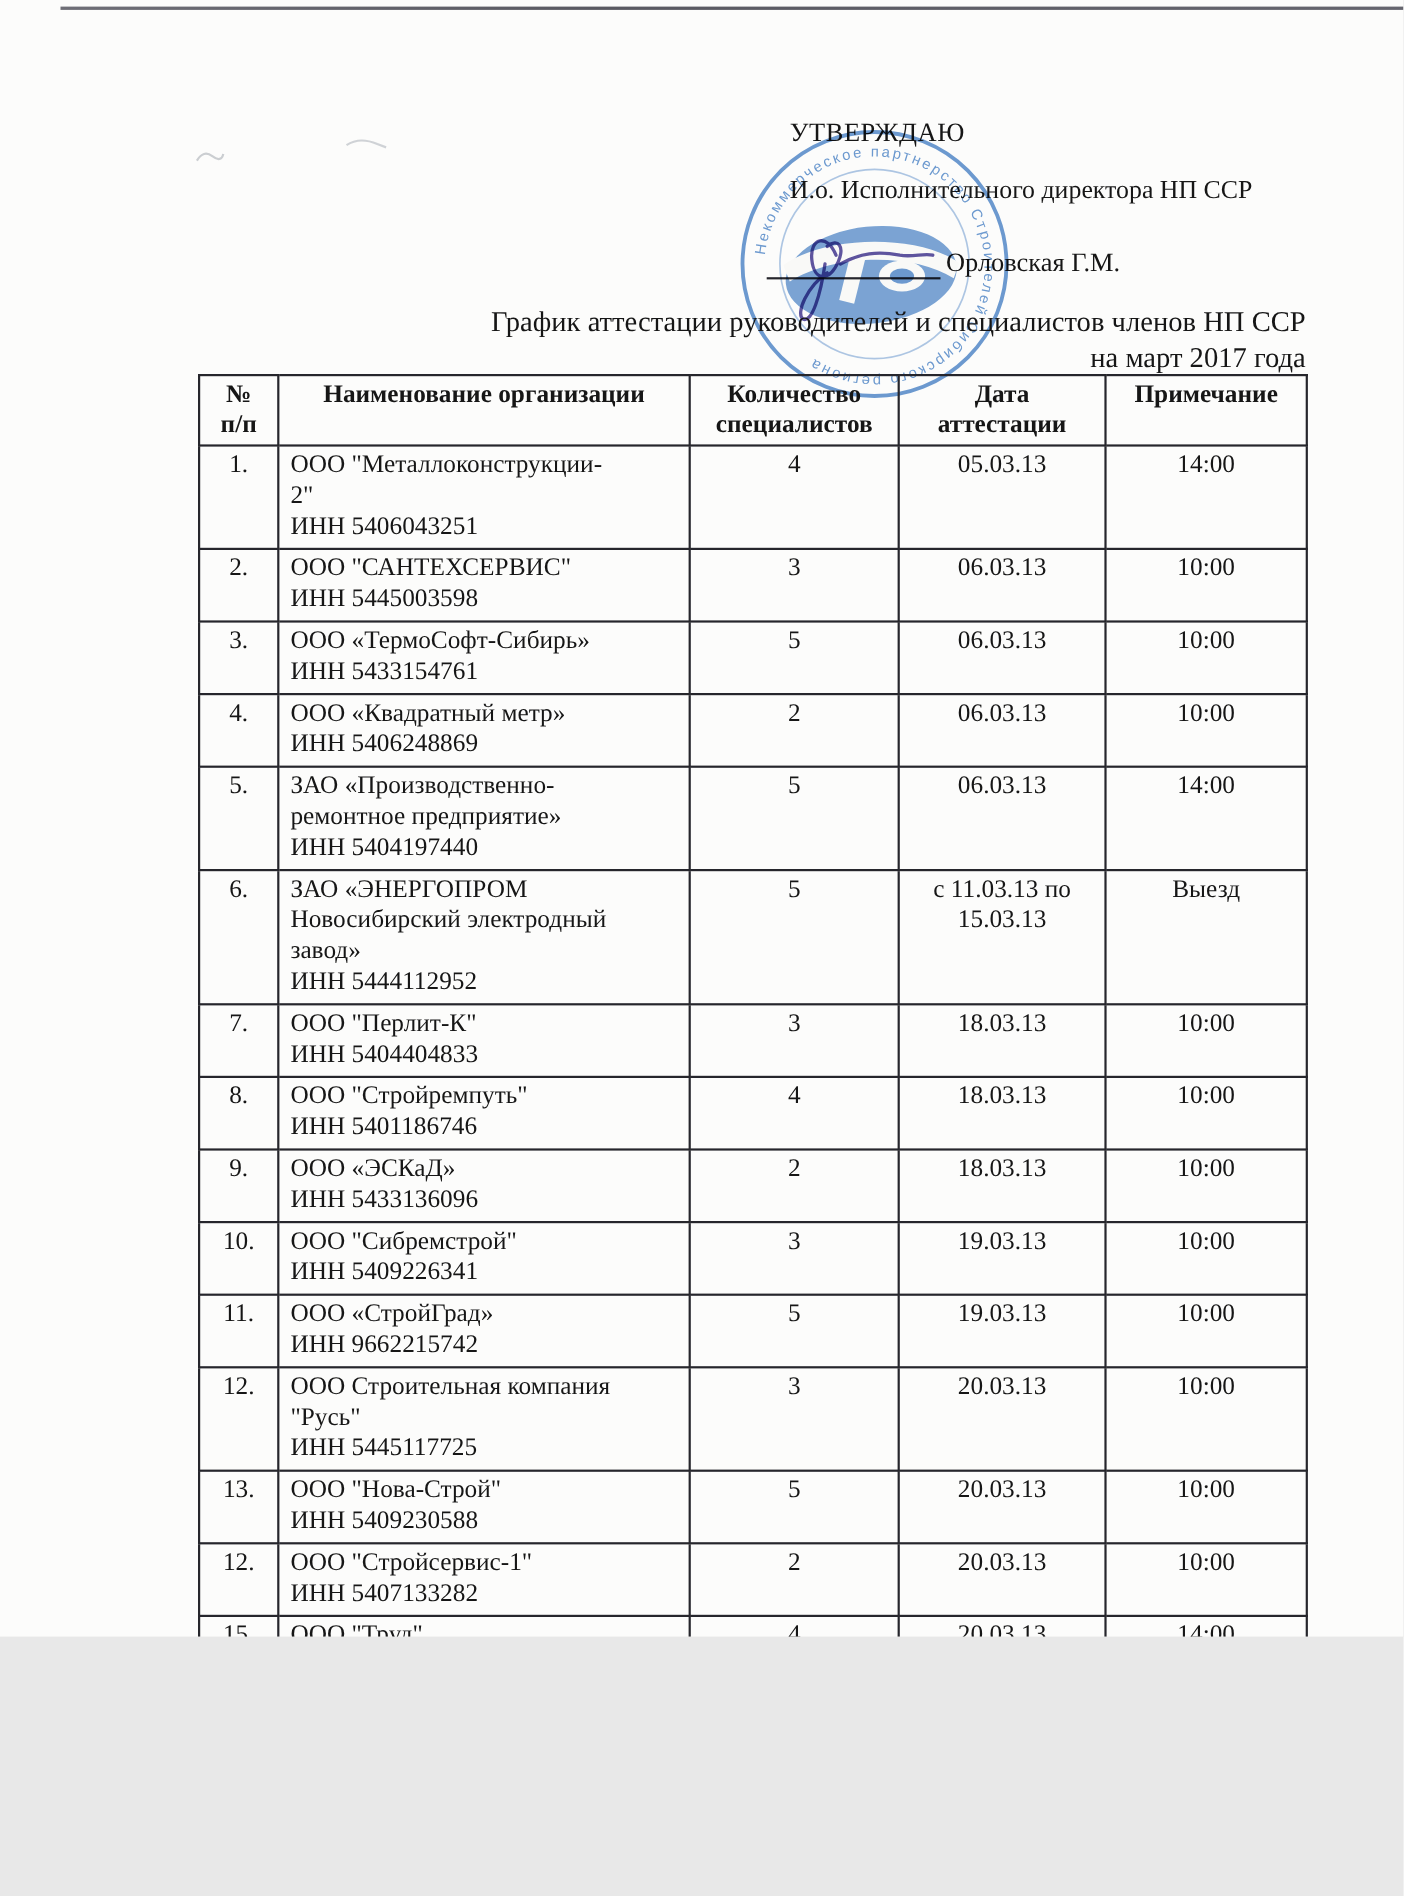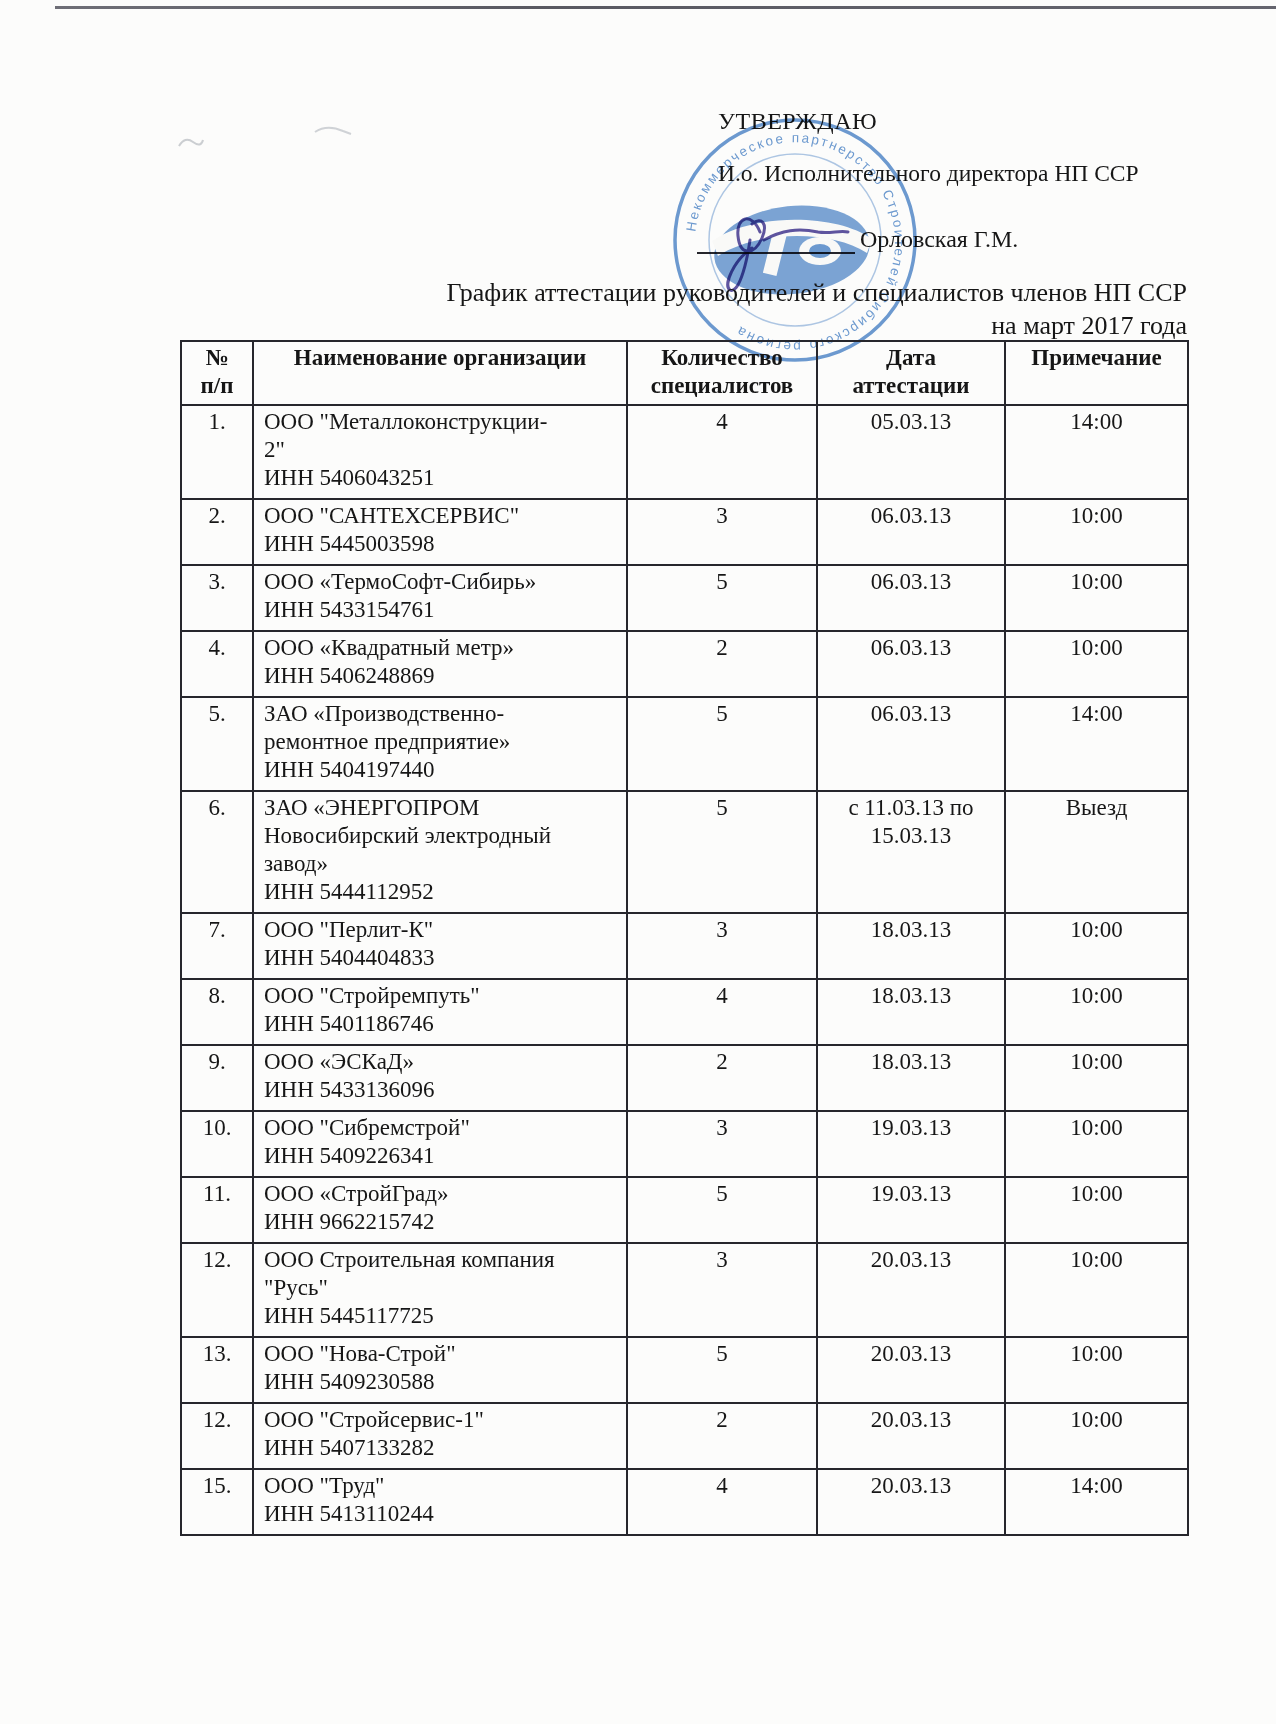--- a/index.html
+++ b/index.html
@@ -1,18 +1,18 @@
 <!DOCTYPE html>
 <html><head>
 <meta charset="utf-8">
 <style>
   html,body{margin:0;padding:0;background:#e8e8e8;}
   .page{
     position:relative;
-    width:1276px;height:1724px;
+    width:1276px;height:1488px;
     background:#fcfcfb;
     font-family:"Liberation Serif", serif;
     color:#161616;
     overflow:hidden;
   }
   .scan-topline{
     position:absolute;top:6px;left:55px;right:0;height:3px;
     background:linear-gradient(90deg,#55555f,#3c3c46 40%,#4a4a55);
     opacity:.85;
   }

